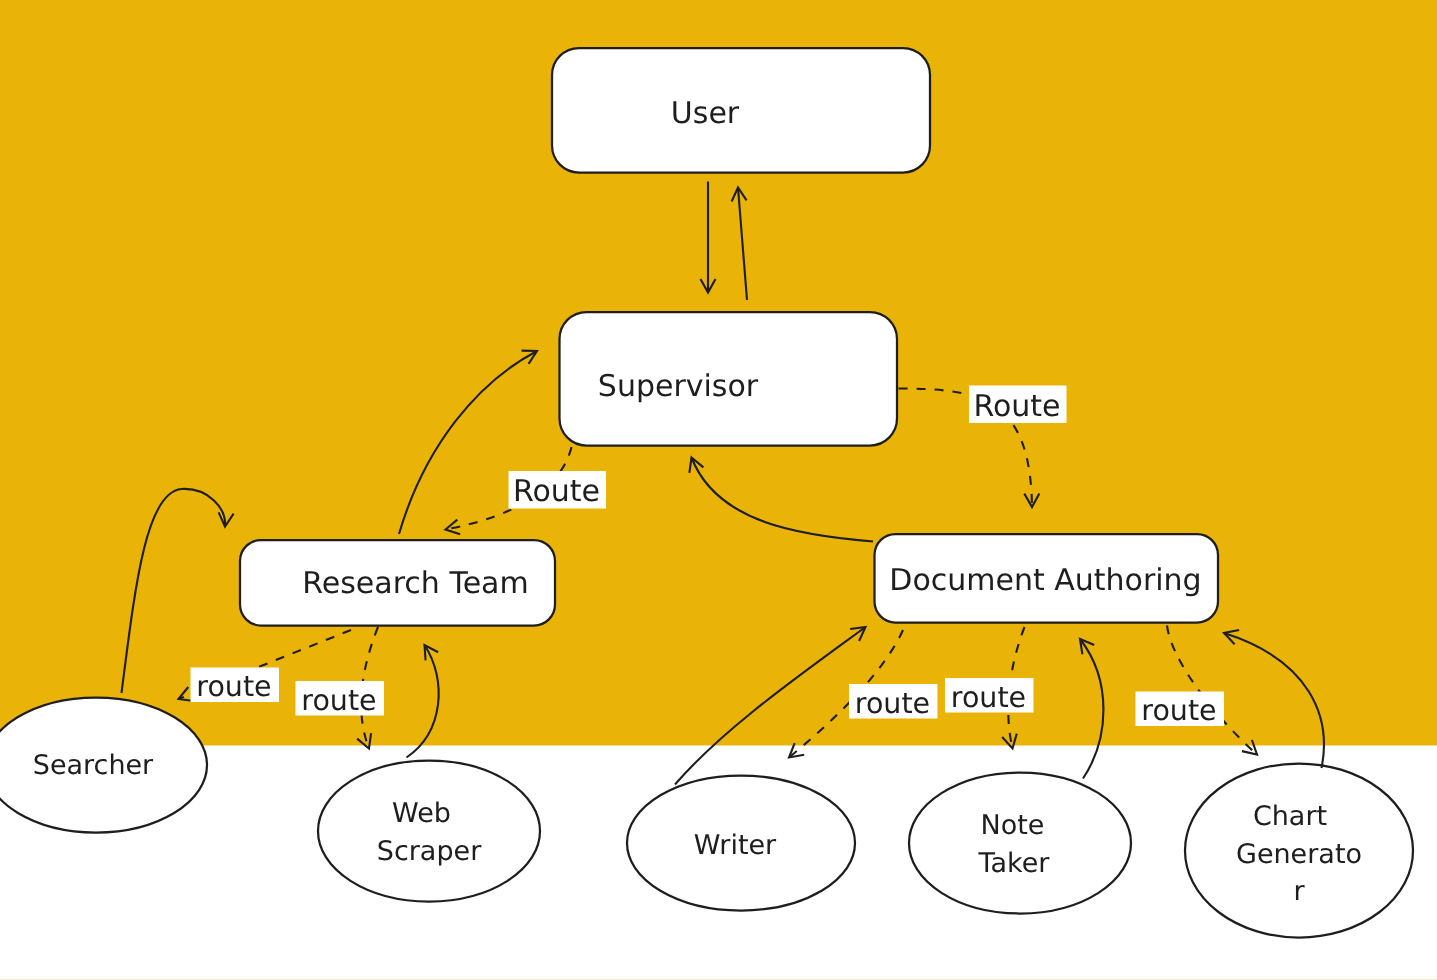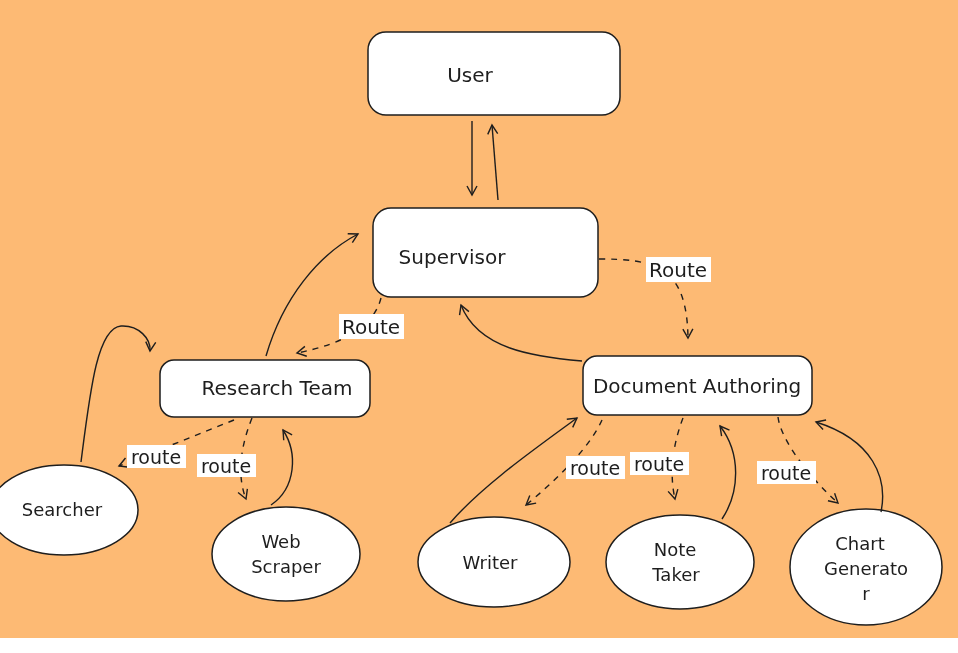--- a/index.html
+++ b/index.html
@@ -6,22 +6,22 @@
     margin: 0;
     padding: 0;
     background: #ffffff;
     width: 958px;
     height: 653px;
     overflow: hidden;
   }
   .canvas-wrap {
     position: relative;
     width: 958px;
-    height: 638px;
-    background: #fdba74;
+    height: 497px;
+    background: #eab308;
     text-decoration: underline;
   }
   svg {
     display: block;
     font-family: "DejaVu Sans", sans-serif;
   }
   .node-shape {
     fill: #ffffff;
     stroke: #1e1e1e;
     stroke-width: 1.5;

